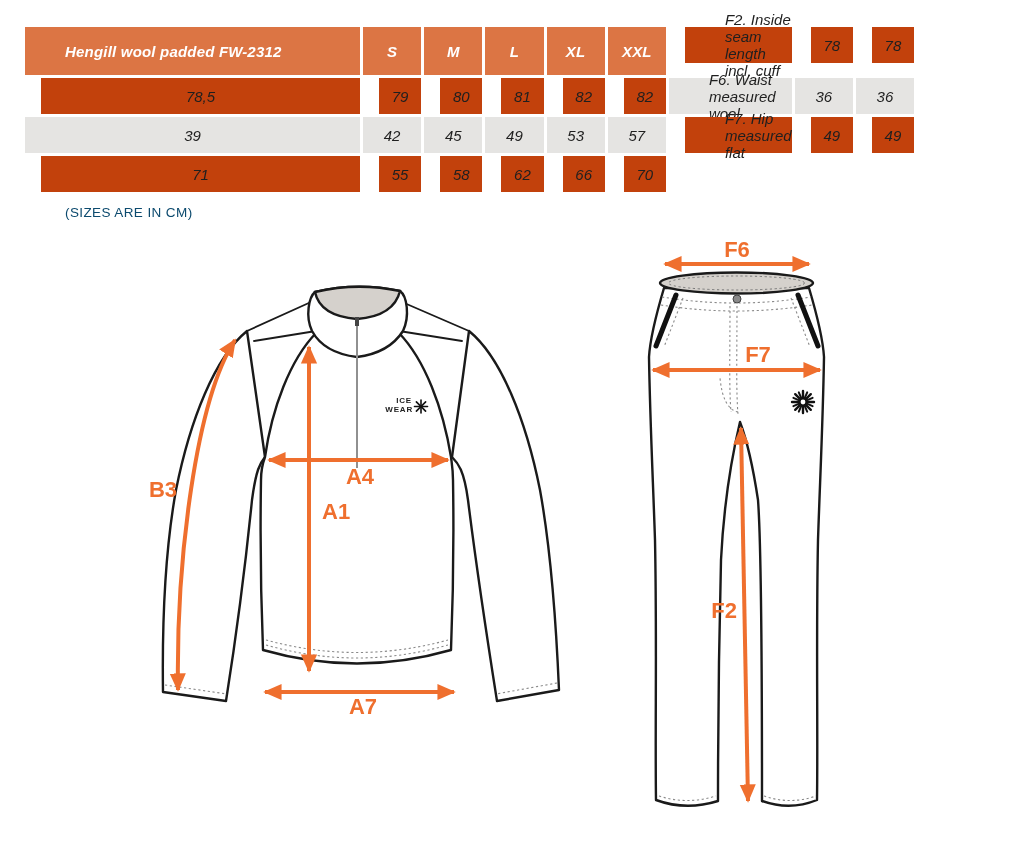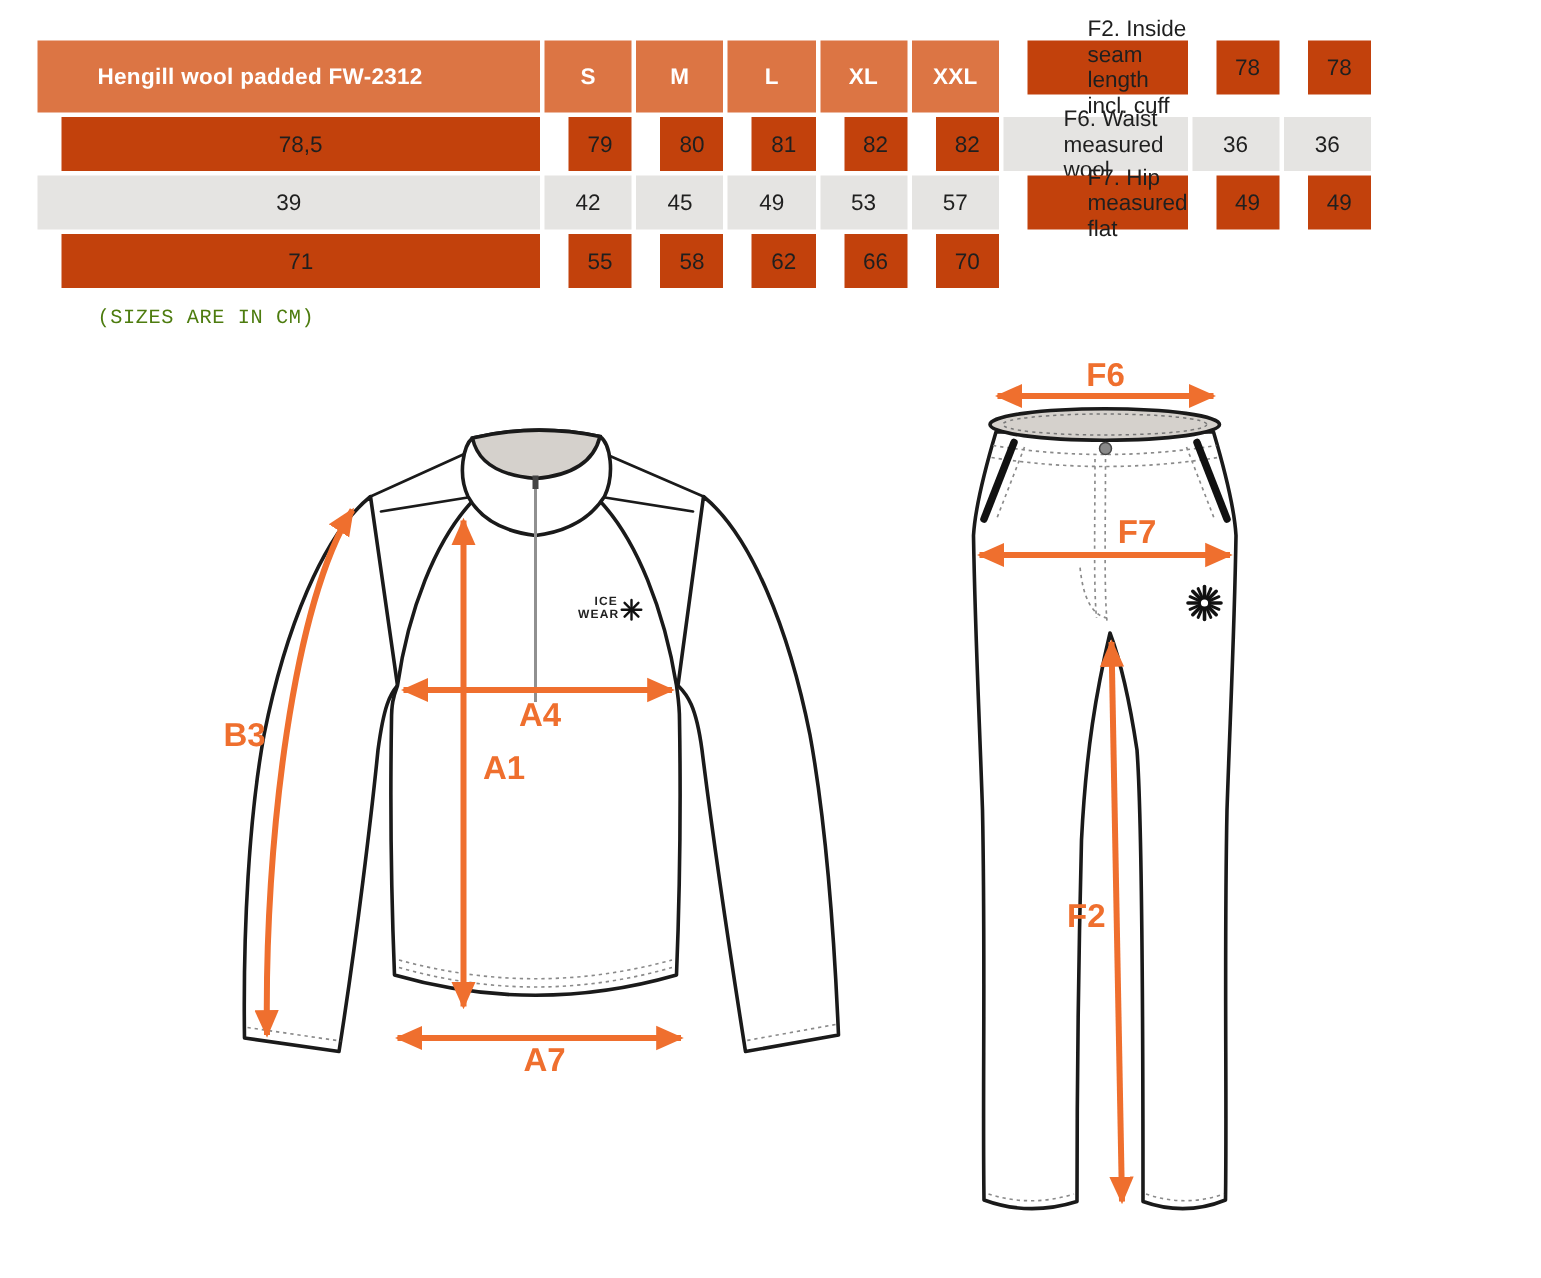--- a/index.html
+++ b/index.html
@@ -5,36 +5,36 @@
   html,body{margin:0;padding:0;background:#fff;}
   .page{
     position:relative;width:1027px;height:852px;background:#fff;overflow:hidden;
     font-family:"Liberation Sans", sans-serif;
   }
   
   .size-table{
     position:absolute;left:25px;top:27px;width:889px;
     display:grid;
     grid-template-columns:335px repeat(8,1fr);
-    column-gap:3px;row-gap:3px;
+    column-gap:3px;row-gap:3px;font-style:italic;
   }
   .cell{display:flex;align-items:center;justify-content:center;}
   .th{
     background:#DC7544;color:#fff;height:48px;
     font-size:15px;font-weight:bold;letter-spacing:.2px;
   }
   .th-product{justify-content:flex-start;padding-left:40px;box-sizing:border-box;}
   .td{height:36px;font-size:15px;color:#1f1f1f;}
   .td-label{justify-content:flex-start;padding-left:40px;box-sizing:border-box;}
   .row-dark{background:#c2410c;margin-left:16px;}
   .row-light{background:#E5E4E2;}
   
   .note{
     position:absolute;left:65px;top:205px;
-    color:#4d7c0f;font-size:13.5px;font-weight:500;letter-spacing:.4px;font-family:Liberation Mono, monospace;
+    color:#0c4a6e;font-size:13.5px;font-weight:500;letter-spacing:.4px;
   }
   
   .diagram-svg{position:absolute;left:0;top:0;}
   .outline{fill:#fff;stroke:#1A1A1A;stroke-width:2.4;stroke-linejoin:round;stroke-linecap:round;}
   .seam{fill:none;stroke:#1A1A1A;stroke-width:1.8;stroke-linecap:round;}
   .stitch{fill:none;stroke:#8a8a8a;stroke-width:1.1;stroke-dasharray:2.2 2.6;}
   .greyfill{fill:#D5D1CC;stroke:#1A1A1A;stroke-width:2.4;}
   .thickseam{fill:none;stroke:#111;stroke-width:5;stroke-linecap:round;}
   .arrow{fill:none;stroke:#EF6F2E;stroke-width:4;stroke-linecap:butt;}
   .mlabel{fill:#EF6F2E;font-family:"Liberation Sans",sans-serif;font-size:22px;font-weight:600;}

